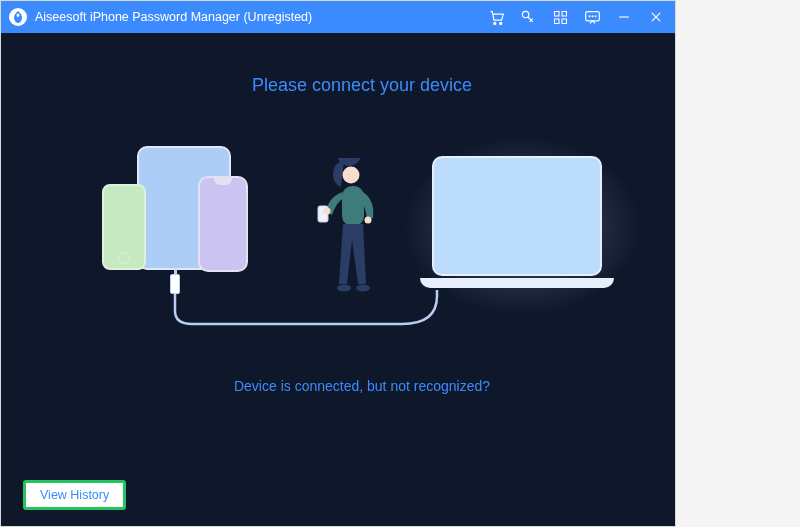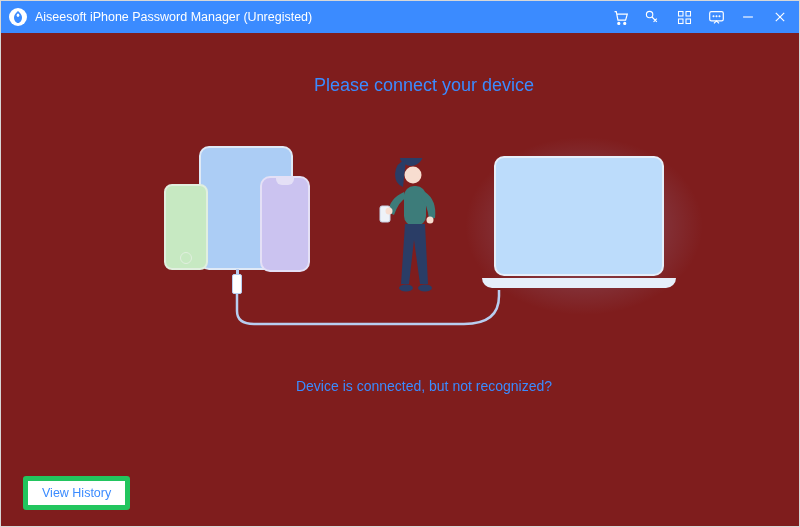--- a/index.html
+++ b/index.html
@@ -1,18 +1,18 @@
 <!DOCTYPE html>
 <html><head>
 <meta charset="utf-8">
 <style>
   * { box-sizing: border-box; margin: 0; padding: 0; }
   html, body { width: 800px; height: 527px; font-family: "Segoe UI", Arial, sans-serif; background: #f5f5f5; }
   .window {
-    width: 800px; height: 527px; background: #7f1d1d; position: relative;
+    width: 676px; height: 527px; background: #0f172a; position: relative;
     border: 1px solid #d7d7d7;
   }
   .titlebar {
     height: 32px; background: #3b8bff; color: #fff; display: flex; align-items: center;
     padding: 0 10px 0 8px; font-size: 12.5px;
   }
   .logo-circle {
     width: 18px; height: 18px; border-radius: 50%; background: #fff;
     display: flex; align-items: center; justify-content: center; margin-right: 8px;
   }
@@ -64,21 +64,21 @@
   
   .person { position:absolute; left:205px; top:12px; width:90px; height:150px; }
   .person svg { width:100%; height:100%; }
 
   .help-link {
     margin-top: 42px; color:#3b8bff; font-size:14px; cursor:pointer;
   }
 
   .view-history {
     position:absolute; left:22px; bottom:16px;
-    border:5px solid #22c55e; color:#3b8bff; background:#fff;
+    border:3px solid #22c55e; color:#3b8bff; background:#fff;
     font-size:12.5px; padding:5px 14px; border-radius:3px; cursor:pointer;
   }
 </style>
 </head>
 <body>
 
 <div class="window">
 
   <div class="titlebar">
     <div class="logo-circle">

